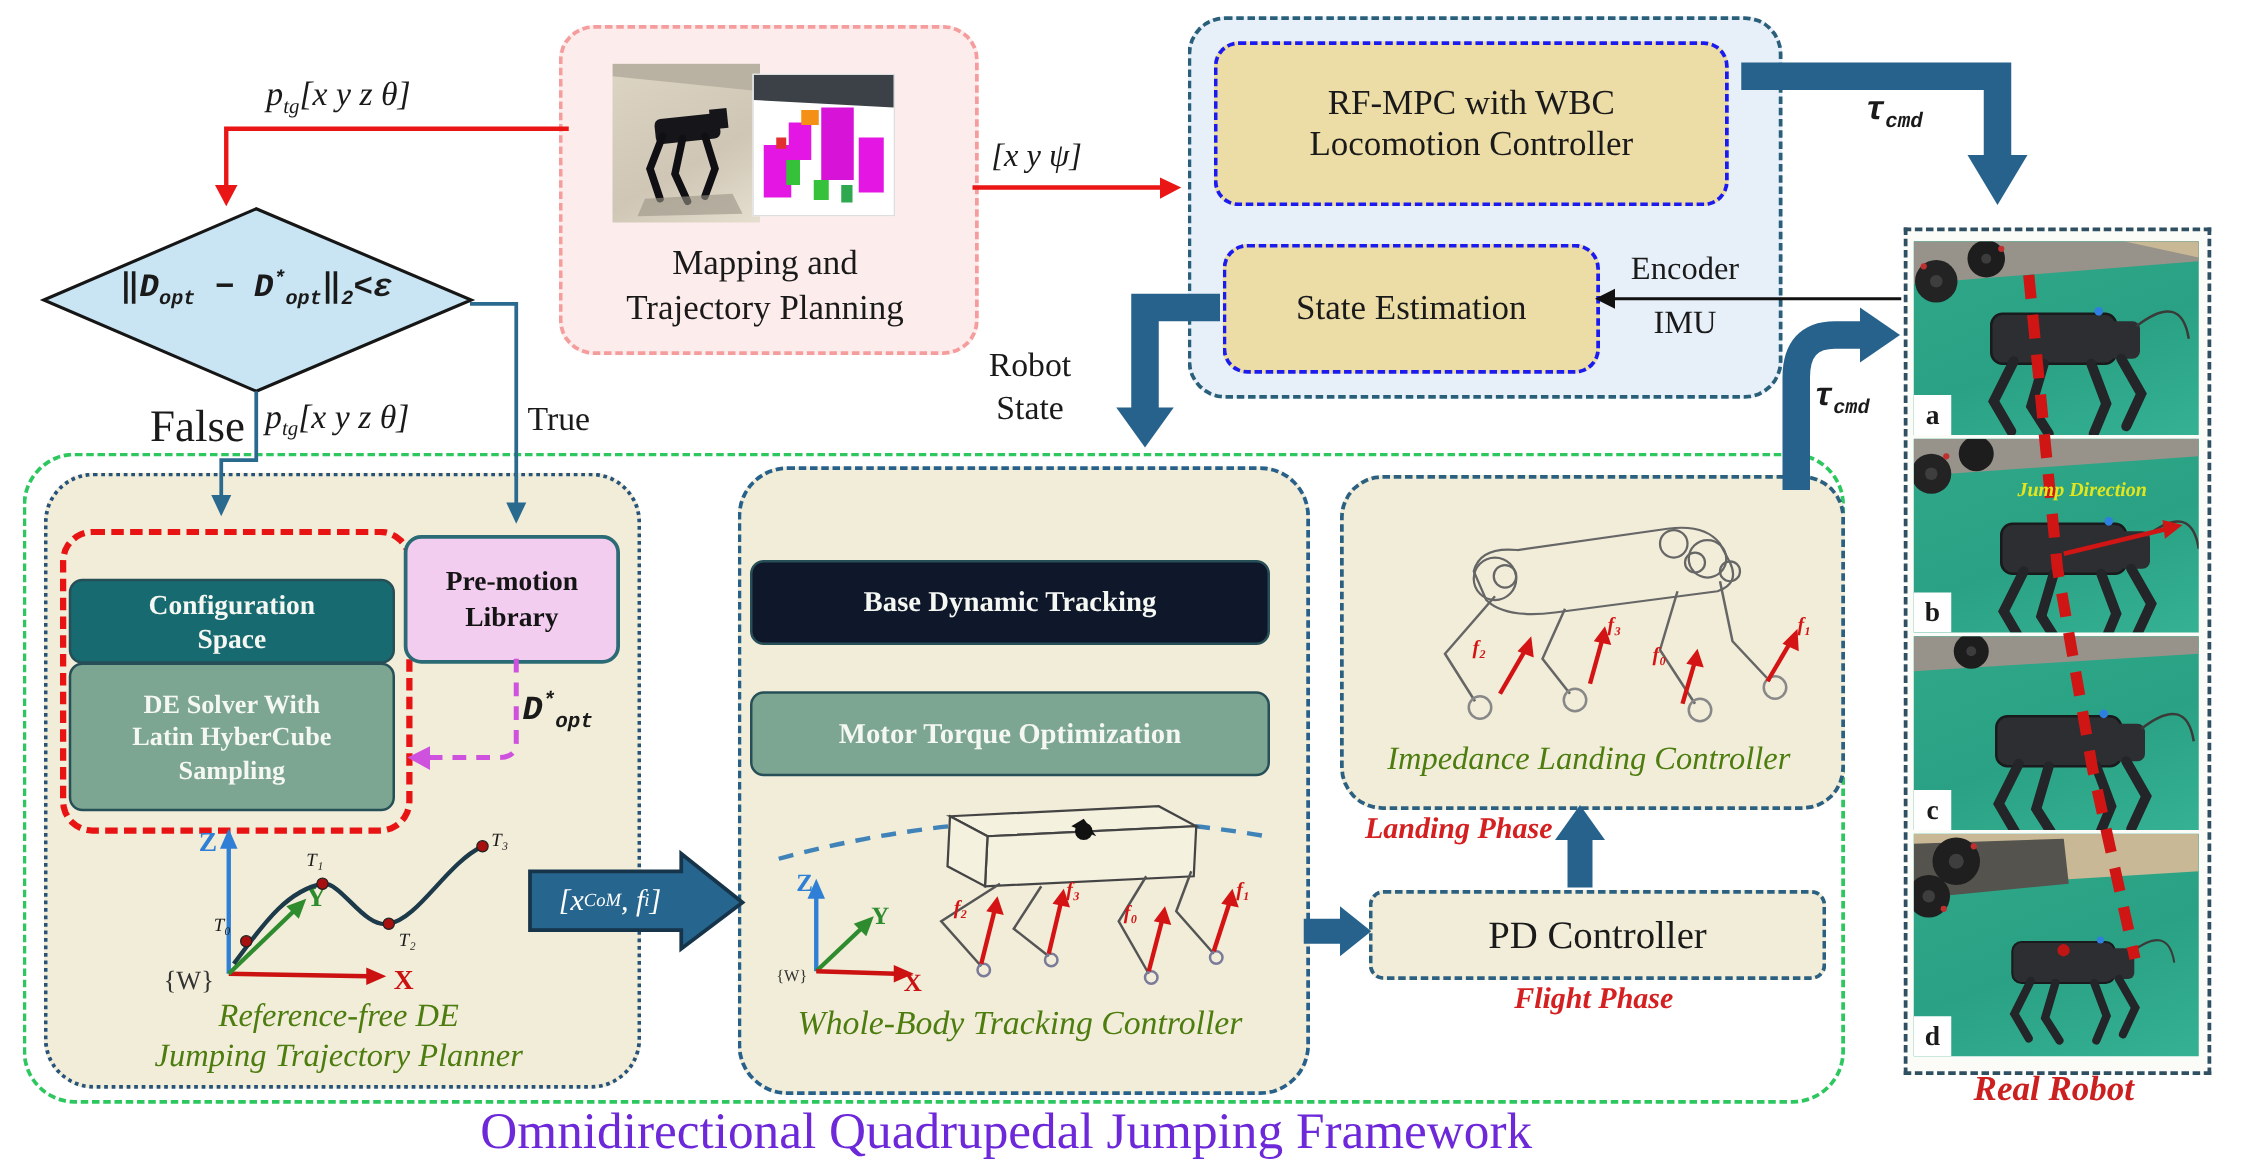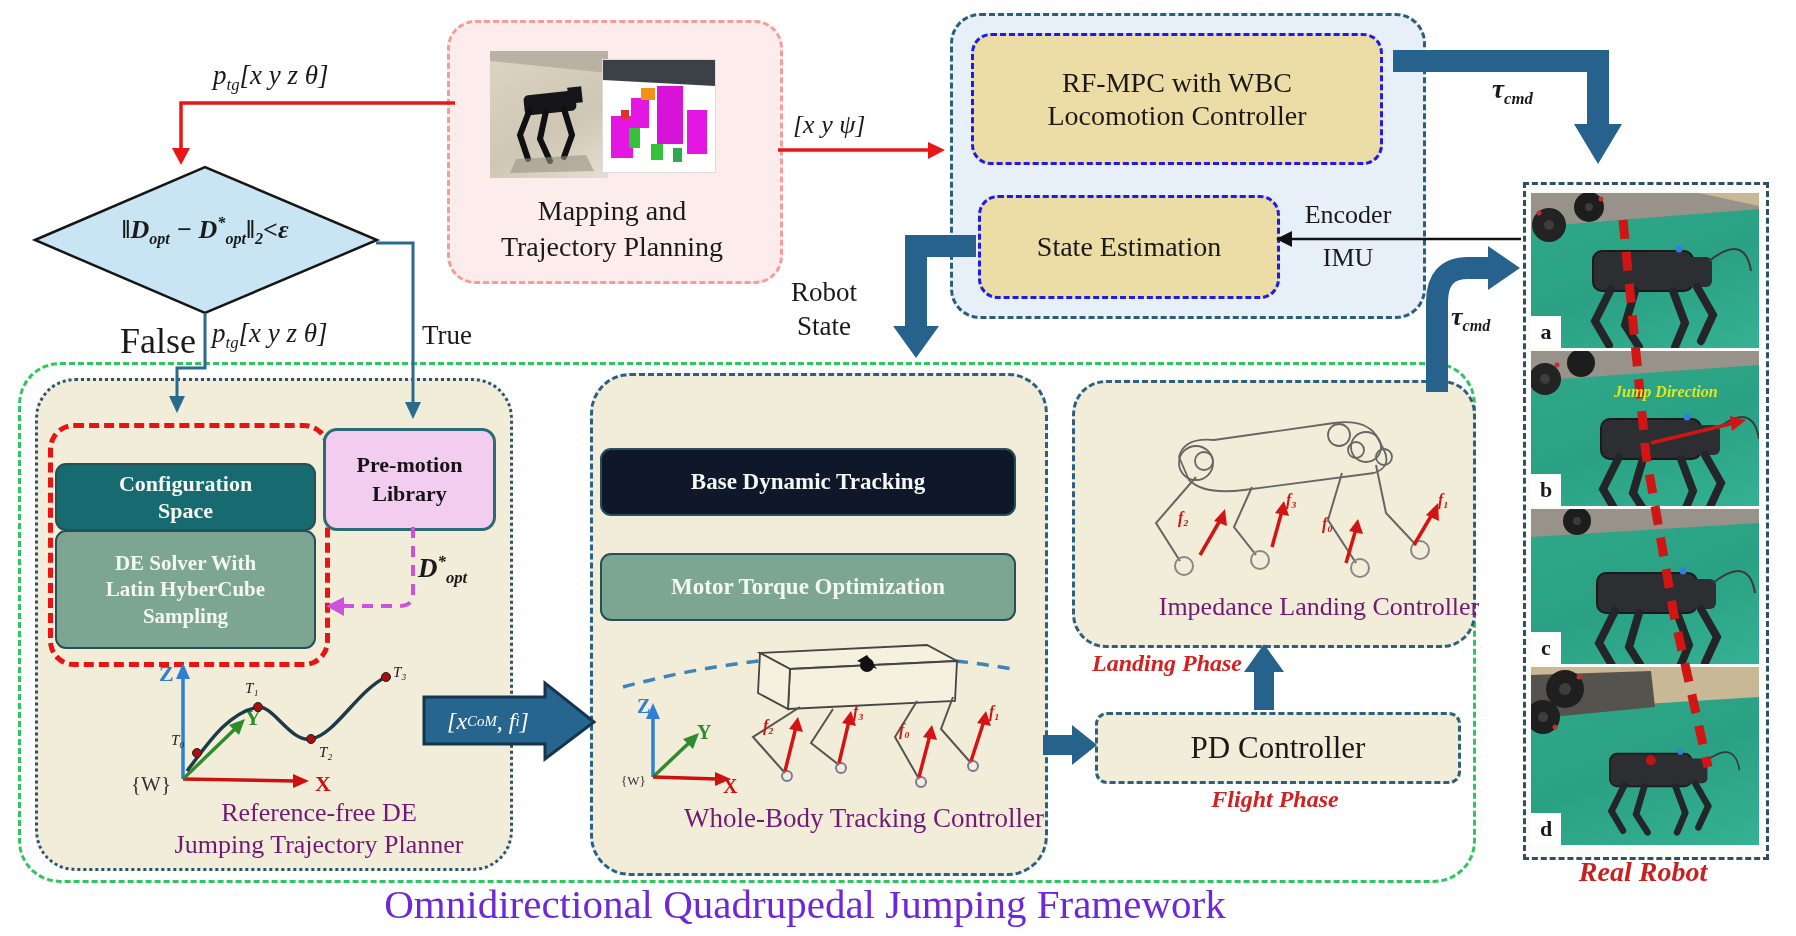--- a/index.html
+++ b/index.html
@@ -1,20 +1,20 @@
 <!DOCTYPE html>
 <html><head>
 <meta charset="utf-8">
 <style>
   html,body{margin:0;padding:0;background:#ffffff;}
   .canvas{position:relative;width:1796px;height:936px;background:#ffffff;overflow:hidden;
           font-family:"Liberation Serif",serif;color:#1a1a1a;}
   .abs{position:absolute;}
   .ctr{text-align:center;}
-  .mi{font-style:italic;font-weight:bold;}
+  .mi{font-style:italic;font-weight:bold;font-family:Liberation Mono, monospace;}
   .it{font-style:italic;}
   sub,sup{font-size:62%;}
   
   .mapping-box{left:447px;top:20px;width:330px;height:258px;background:#fdecec;
                border:3px dashed #f59d9d;border-radius:28px;}
   .blue-box{left:950px;top:13px;width:470px;height:300px;background:#e7f0f9;
             border:3px dashed #2a5f7a;border-radius:30px;}
   .tan-box{background:#ecdca6;border:3px dashed #1b1bf0;border-radius:20px;
            display:flex;flex-direction:column;align-items:center;justify-content:center;
            font-size:28px;line-height:1.18;}
@@ -33,21 +33,21 @@
   .base-box{left:600px;top:448px;width:412px;height:64px;background:#0f172a;font-size:23px;}
   .motor-box{left:600px;top:553px;width:412px;height:64px;background:#7ca691;font-size:23px;}
   .landing-box{left:1072px;top:380px;width:398px;height:262px;border:3.5px dashed #2b6080;border-radius:34px;}
   .pd-box{left:1095px;top:712px;width:360px;height:66px;border:3px dashed #2b6080;border-radius:12px;
           display:flex;align-items:center;justify-content:center;font-size:31px;}
   .robot-col{left:1523px;top:182px;width:240px;height:672px;border:3px dashed #2f4f63;background:#fbfbf8;}
   .photo{position:absolute;left:5px;width:228px;background:linear-gradient(160deg,#2fa888 0%,#2aa184 55%,#35b193 100%);overflow:hidden;}
   .photo-tag{position:absolute;left:0;bottom:0;width:30px;height:32px;background:#ffffff;
              font-weight:bold;font-size:22px;display:flex;align-items:center;justify-content:center;}
   .phase{color:#d42020;font-weight:bold;font-style:italic;font-size:24px;}
-  .cap-it{font-size:26px;color:#701a75;padding-left:48px;}
+  .cap-it{font-style:italic;font-size:26px;color:#4d7c0f;}
   .overlay{left:0;top:0;width:1796px;height:936px;pointer-events:none;z-index:5;}
   .lab{z-index:6;}
   .xcom-label{left:428px;top:699px;width:120px;height:44px;color:#fff;font-size:24px;
               display:flex;align-items:center;justify-content:center;z-index:6;font-style:italic;}
   .title{left:170px;top:880px;width:1270px;font-size:41px;color:#6d28d9;z-index:4;}
   .pleg{fill:none;stroke:#232528;stroke-width:8;stroke-linecap:round;}
   .skleg{fill:none;stroke:#555;stroke-width:2;}
   .skfoot{fill:none;stroke:#7a7a99;stroke-width:2;}
   .farrow{stroke:#d41414;stroke-width:3.5;}
   .flab{font-style:italic;font-weight:bold;font-size:16px;fill:#d41414;font-family:"Liberation Serif",serif;}

